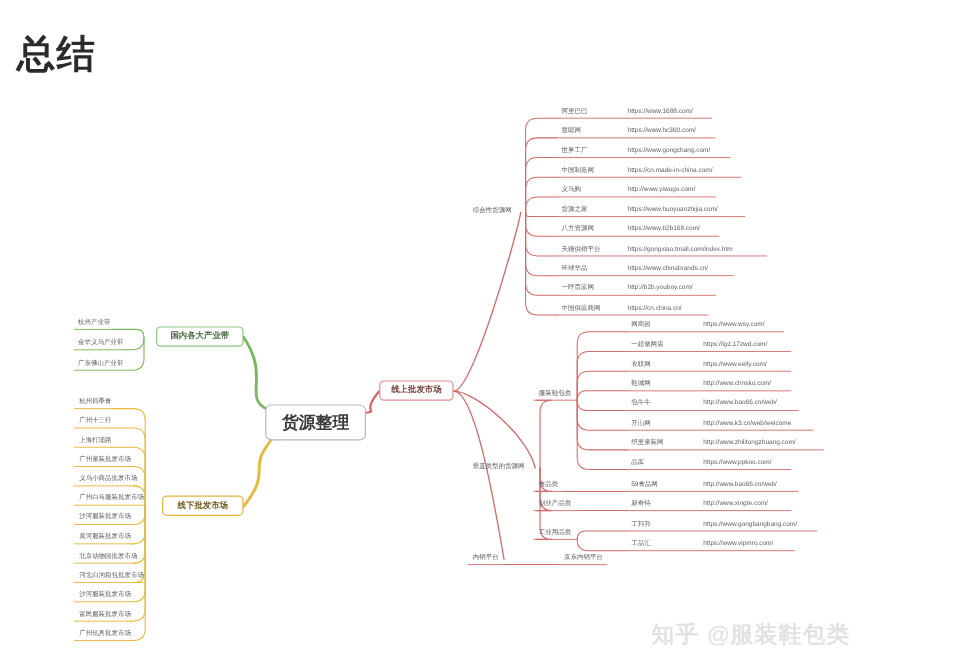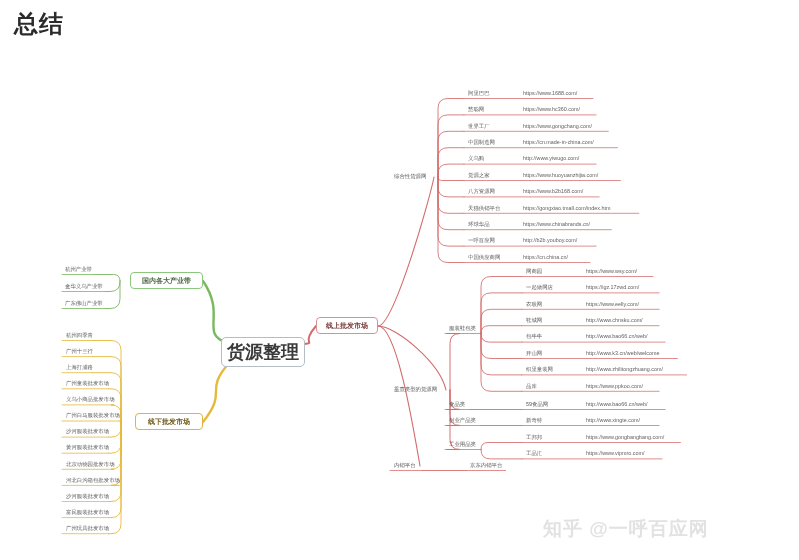--- a/index.html
+++ b/index.html
@@ -7,22 +7,22 @@
     width:799px;height:560px;
     background:#ffffff;
     font-family:"Liberation Sans","DejaVu Sans",sans-serif;
     overflow:hidden;
     position:relative;
   }
   #stage{position:absolute;inset:0;}
 
   
   .page-title{
-    position:absolute;left:14px;top:8px;
-    font-size:24px;font-weight:700;color:#2b2b2b;
+    position:absolute;left:14px;top:24px;
+    font-size:32px;font-weight:700;color:#2b2b2b;
     letter-spacing:1px;
   }
   .footer-title{
     position:absolute;left:14px;top:530px;
     font-size:17px;font-weight:400;color:#2b2b2b;
   }
   .watermark{
     position:absolute;left:543px;top:516px;
     font-size:19px;color:#e2e2e2;font-weight:600;
     letter-spacing:1px;white-space:nowrap;
@@ -38,21 +38,21 @@
     box-sizing:border-box;
     white-space:nowrap;
     color:#4a4a4a;
     line-height:1;
     display:flex;align-items:center;justify-content:center;
   }
   .root{
     width:84px;height:30px;
     border:1px solid #b5bcc4;border-radius:5px;
     background:#fff;
-    font-size:18px;font-weight:700;color:#3a3a3a;
+    font-size:14px;font-weight:700;color:#3a3a3a;
     left:221px;top:337px;
   }
   .branch{
     height:17px;padding:0 6px;
     border-radius:4px;border:1px solid;
     background:#fff;font-size:7px;font-weight:600;
   }
   .branch.green{border-color:#8cc77e;color:#4d6b46;}
   .branch.yellow{border-color:#e2b33d;color:#6d5a1d;}
   .branch.red{border-color:#df8f8f;color:#7a4040;}
@@ -245,14 +245,14 @@
       <div class="node url" style="left: 586px; top: 416px; justify-content: flex-start;">http://www.xingte.com/</div>
       <div class="node leaf cat" style="left: 447px; top: 440px; justify-content: flex-start;">工业用品类</div>
       <div class="node leaf" style="left: 524px; top: 433px; justify-content: flex-start;">工邦邦</div>
       <div class="node url" style="left: 586px; top: 433px; justify-content: flex-start;">https://www.gongbangbang.com/</div>
       <div class="node leaf" style="left: 524px; top: 449.4px; justify-content: flex-start;">工品汇</div>
       <div class="node url" style="left: 586px; top: 449.4px; justify-content: flex-start;">https://www.vipmro.com/</div>
       <div class="node leaf cat" style="left: 392px; top: 461px; justify-content: flex-start;">内销平台</div>
       <div class="node leaf" style="left: 468px; top: 461px; justify-content: flex-start;">京东内销平台</div>
     </div>
 
-  <div class="watermark">知乎 @一呼百应网</div>
+  <div class="watermark">知乎 @服装鞋包类</div>
 </div>
 
 </body></html>

